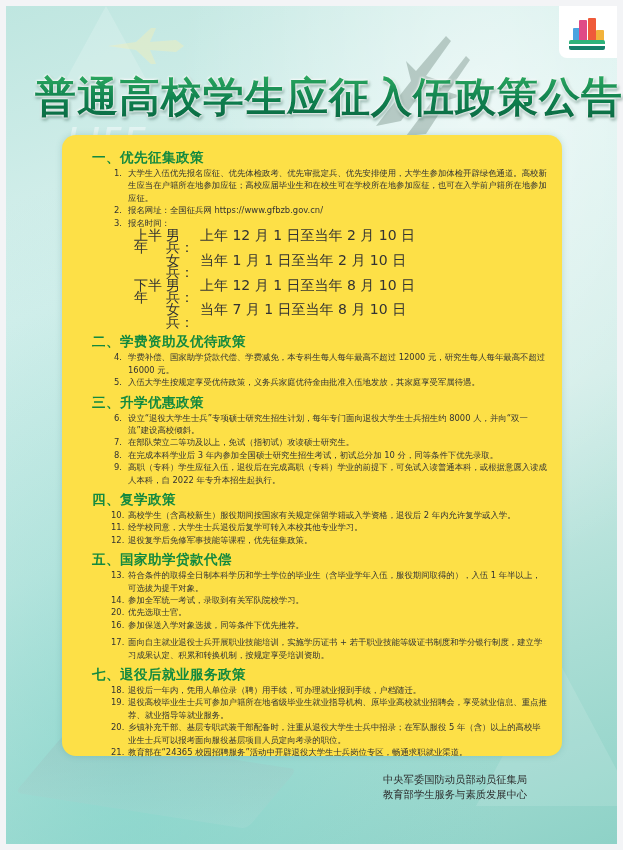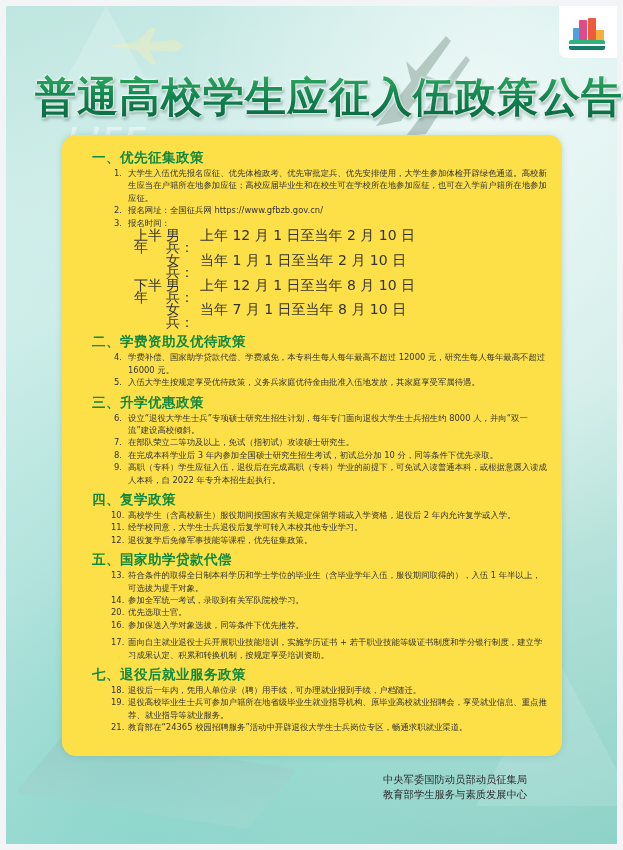--- a/index.html
+++ b/index.html
@@ -178,20 +178,21 @@
 
   <div class="sec">
     <div class="item two"><span class="num">17.</span><span>面向自主就业退役士兵开展职业技能培训，实施学历证书 + 若干职业技能等级证书制度和学分银行制度，建立学习成果认定、积累和转换机制，按规定享受培训资助。</span></div>
   </div>
   <div class="gap"></div>
 
   <div class="sec">
     <div class="sec-title">七、退役后就业服务政策</div>
     <div class="item two"><span class="num">18.</span><span>退役后一年内，凭用人单位录（聘）用手续，可办理就业报到手续，户档随迁。</span></div>
     <div class="item two"><span class="num">19.</span><span>退役高校毕业生士兵可参加户籍所在地省级毕业生就业指导机构、原毕业高校就业招聘会，享受就业信息、重点推荐、就业指导等就业服务。</span></div>
+    <div class="item two"><span class="num">20.</span><span>乡镇补充干部、基层专职武装干部配备时，注重从退役大学生士兵中招录；在军队服役 5 年（含）以上的高校毕业生士兵可以报考面向服役基层项目人员定向考录的职位。</span></div>
     <div class="item two"><span class="num">21.</span><span>教育部在“24365 校园招聘服务”活动中开辟退役大学生士兵岗位专区，畅通求职就业渠道。</span></div>
   </div>
 </div>
 
 <div class="signers">
   <div>中央军委国防动员部动员征集局</div>
   <div>教育部学生服务与素质发展中心</div>
 </div>
 
 </body></html>

